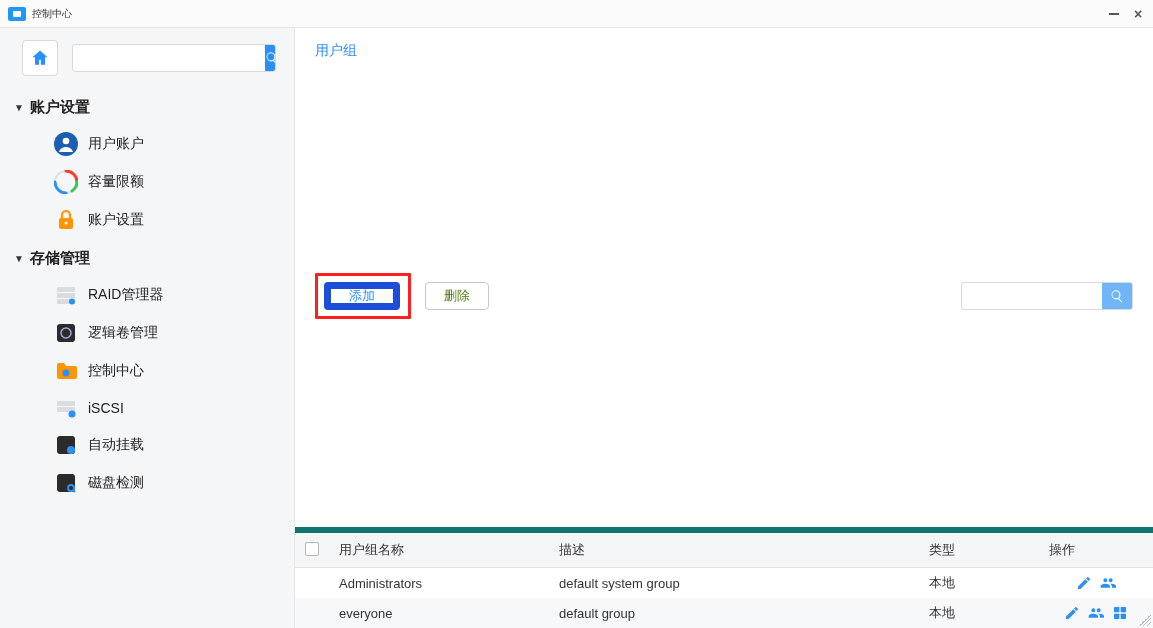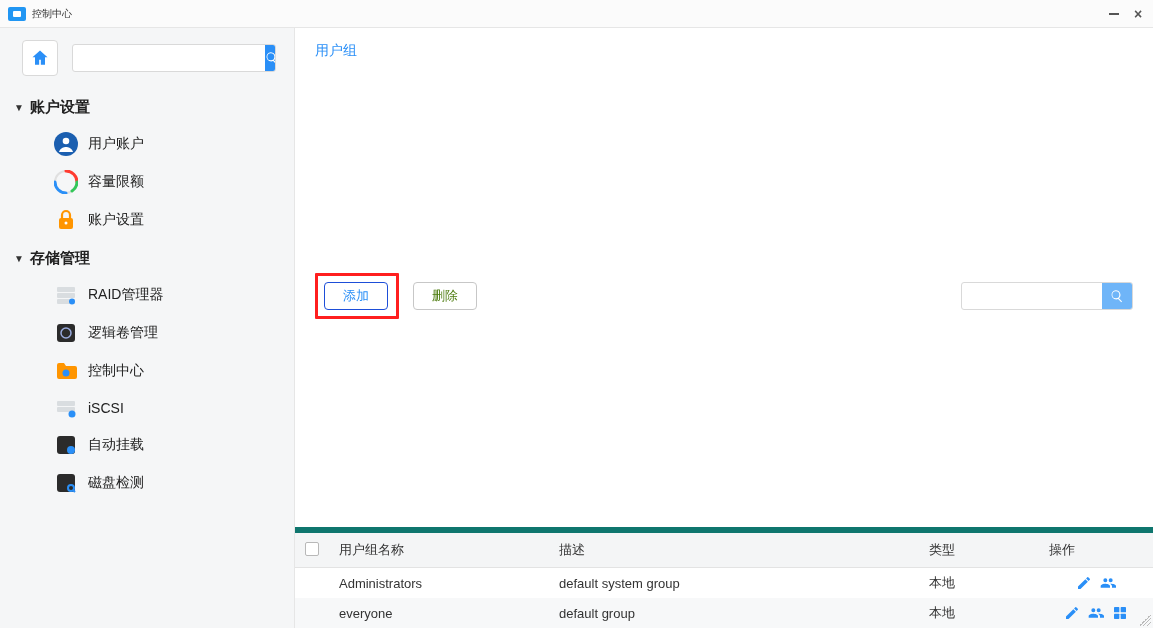--- a/index.html
+++ b/index.html
@@ -105,21 +105,21 @@
   .toolbar {
     display:flex; align-items:center; gap:14px;
     padding: 14px 20px 18px 20px;
   }
   .btn {
     height: 28px; padding: 0 18px; border-radius: 4px;
     display:flex; align-items:center; justify-content:center;
     font-size: 13px; cursor:pointer; background:#fff;
   }
   .btn-add {
-    border: 1px solid #1d4ed8; color:#2a8ff7;
+    border: 7px solid #1d4ed8; color:#2a8ff7;
   }
   .btn-add-wrap {
     border: 3px solid #ff1f1f; padding: 6px 8px 6px 6px; display:inline-block; border-radius:1px;
   }
   .btn-del {
     border: 1px solid #c7c7c7; color:#4d7c0f; cursor: not-allowed;
   }
   .toolbar .spacer { flex:1; }
   .toolbar .tbl-search {
     display:flex; align-items:center;

